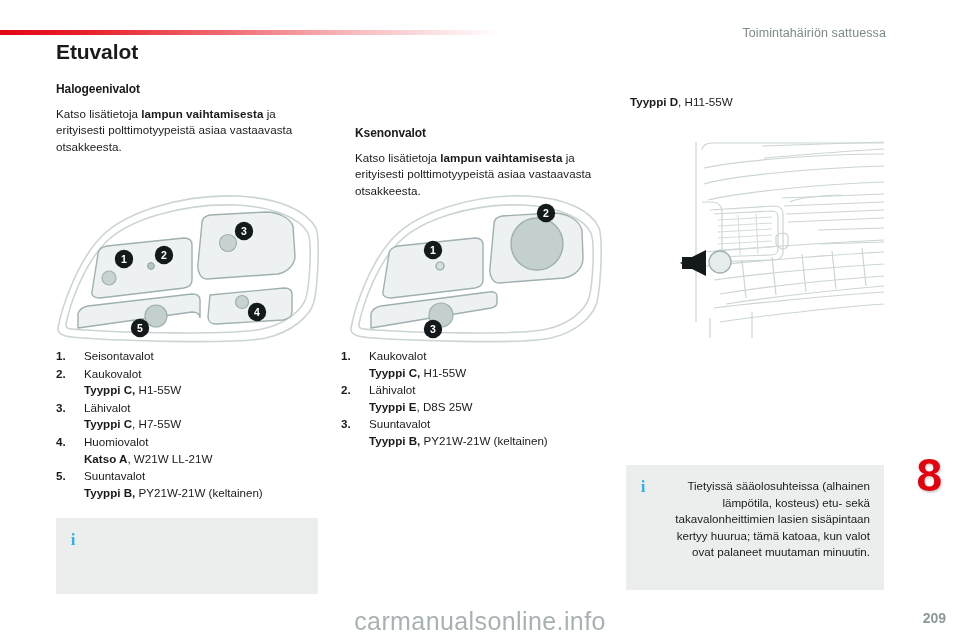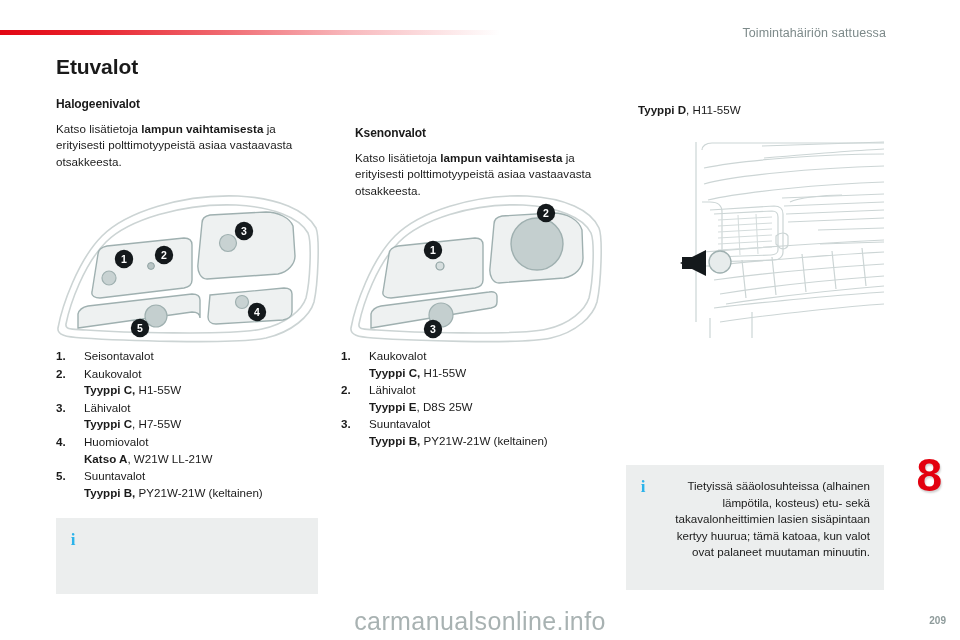--- a/index.html
+++ b/index.html
@@ -18,35 +18,35 @@
     position:absolute;left:0;top:30px;width:500px;height:5px;
     background:linear-gradient(to right,#e20613 0%,#e8222c 18%,#f06b72 45%,#f8b9bd 70%,#ffffff 100%);
   }
   .header-title{
     position:absolute;right:74px;top:26px;
     font-size:12.5px;color:#7d8a8a;letter-spacing:.1px;
     white-space:nowrap;
   }
 
   
-  .col{position:absolute;top:55px;width:268px;}
+  .col{position:absolute;top:40px;width:268px;}
   .col1{left:56px;}
   .col2{left:355px;margin-top:36px;}
   .col3{left:626px;}
 
   h1.doc-title{
     font-size:21px;font-weight:bold;margin:0 0 18px 0;letter-spacing:-.1px;
   }
   h2.sec-title{
     font-size:12px;font-weight:bold;margin:0 0 10px 0;letter-spacing:-.1px;
   }
   p.body-text{
     font-size:11.6px;line-height:16.4px;margin:0;letter-spacing:.05px;
   }
-  .type-line{font-size:11.6px;line-height:16.4px;margin:12px;}
+  .type-line{font-size:11.6px;line-height:16.4px;margin:4px;}
   b{font-weight:bold;}
 
   
   ol.num-list{
     list-style:none;margin:0;padding:0;
   }
   ol.num-list > li{
     position:relative;padding-left:28px;margin-bottom:1px;
     font-size:11.6px;line-height:16.6px;
   }
@@ -75,21 +75,21 @@
 
   
   .chapter-number{
     position:absolute;right:18px;top:452px;
     font-size:46px;font-weight:bold;color:#e3000f;
     line-height:46px;
     text-shadow:1px 2px 2px rgba(0,0,0,.18);
   }
   .page-number{
     position:absolute;right:14px;bottom:14px;
-    font-size:10px;color:#8d9a9a;font-weight:bold;
+    font-size:14px;color:#8d9a9a;font-weight:bold;
   }
   .watermark{
     position:absolute;left:0;right:0;bottom:4px;
     text-align:center;
     font-size:25px;color:#9aa5a5;letter-spacing:.4px;
     opacity:.85;
   }
 
   
   .figure{position:absolute;}

